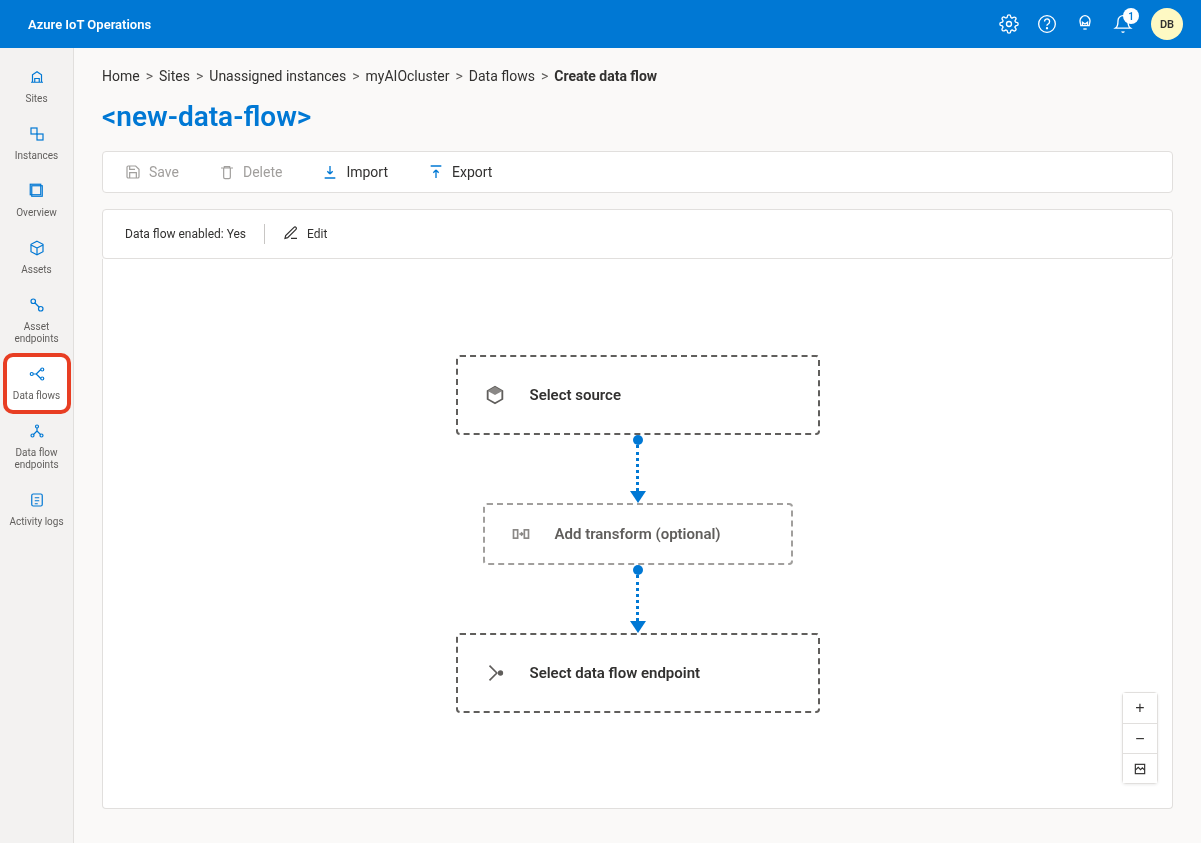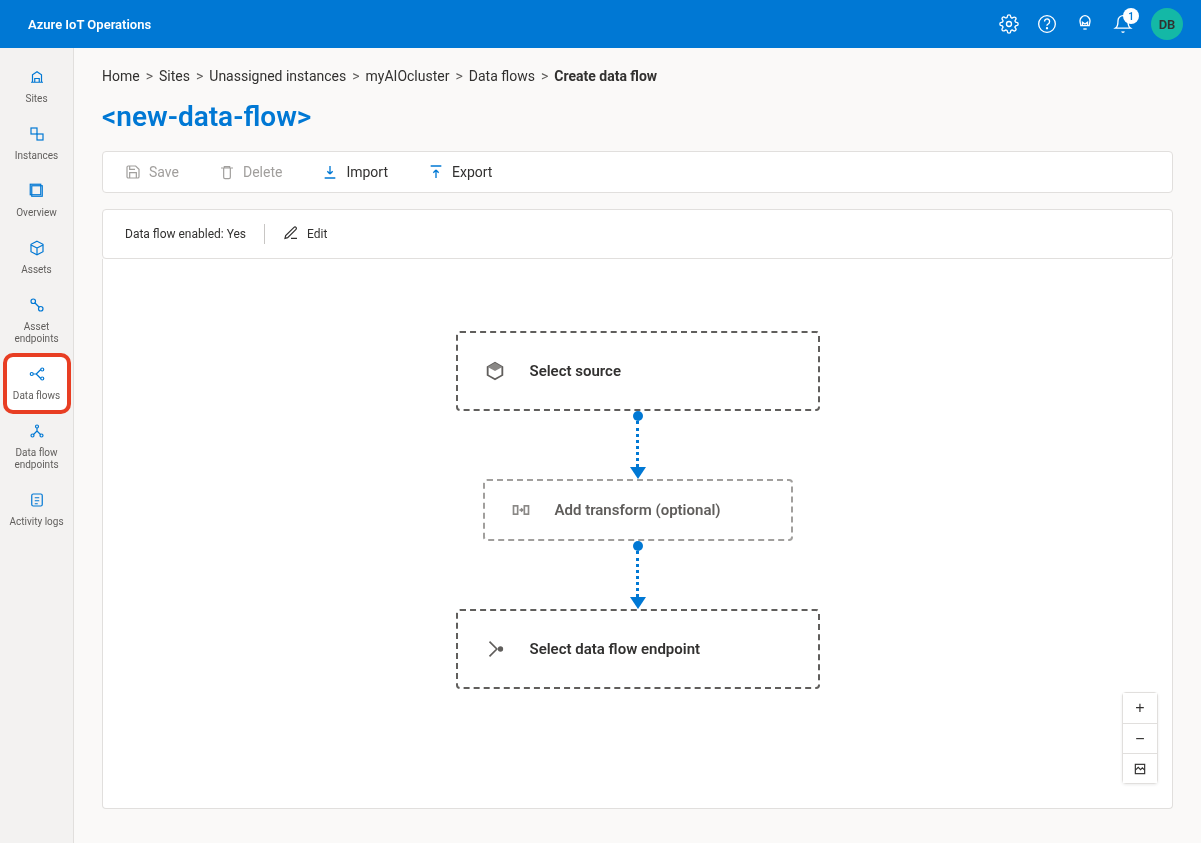--- a/index.html
+++ b/index.html
@@ -41,24 +41,24 @@
     background:#fff;
     color:#0078d4;
     border-radius:50%;
     width:16px; height:16px;
     font-size:10px;
     font-weight:600;
     display:flex; align-items:center; justify-content:center;
   }
   .avatar {
     width:32px; height:32px; border-radius:50%;
-    background:#14b8a6;
+    background:#fef9c3;
     color:#323130;
     display:flex; align-items:center; justify-content:center;
-    font-size:13px;
+    font-size:11px;
     font-weight:600;
     cursor:pointer;
   }
   
   .sidebar {
     position:absolute;
     top:48px; left:0; bottom:0;
     width:74px;
     background:#f3f2f1;
     border-right:1px solid #e1dfdd;
@@ -157,21 +157,21 @@
     border-top:none;
     border-radius:0 0 4px 4px;
     height:550px;
     position:relative;
     overflow:hidden;
   }
   .flow-col {
     position:absolute;
     left:50%;
     transform:translateX(-50%);
-    top:72px;
+    top:96px;
     display:flex;
     flex-direction:column;
     align-items:center;
   }
   .flow-box {
     width:364px;
     height:80px;
     border:2px dashed #605e5c;
     border-radius:4px;
     display:flex;

